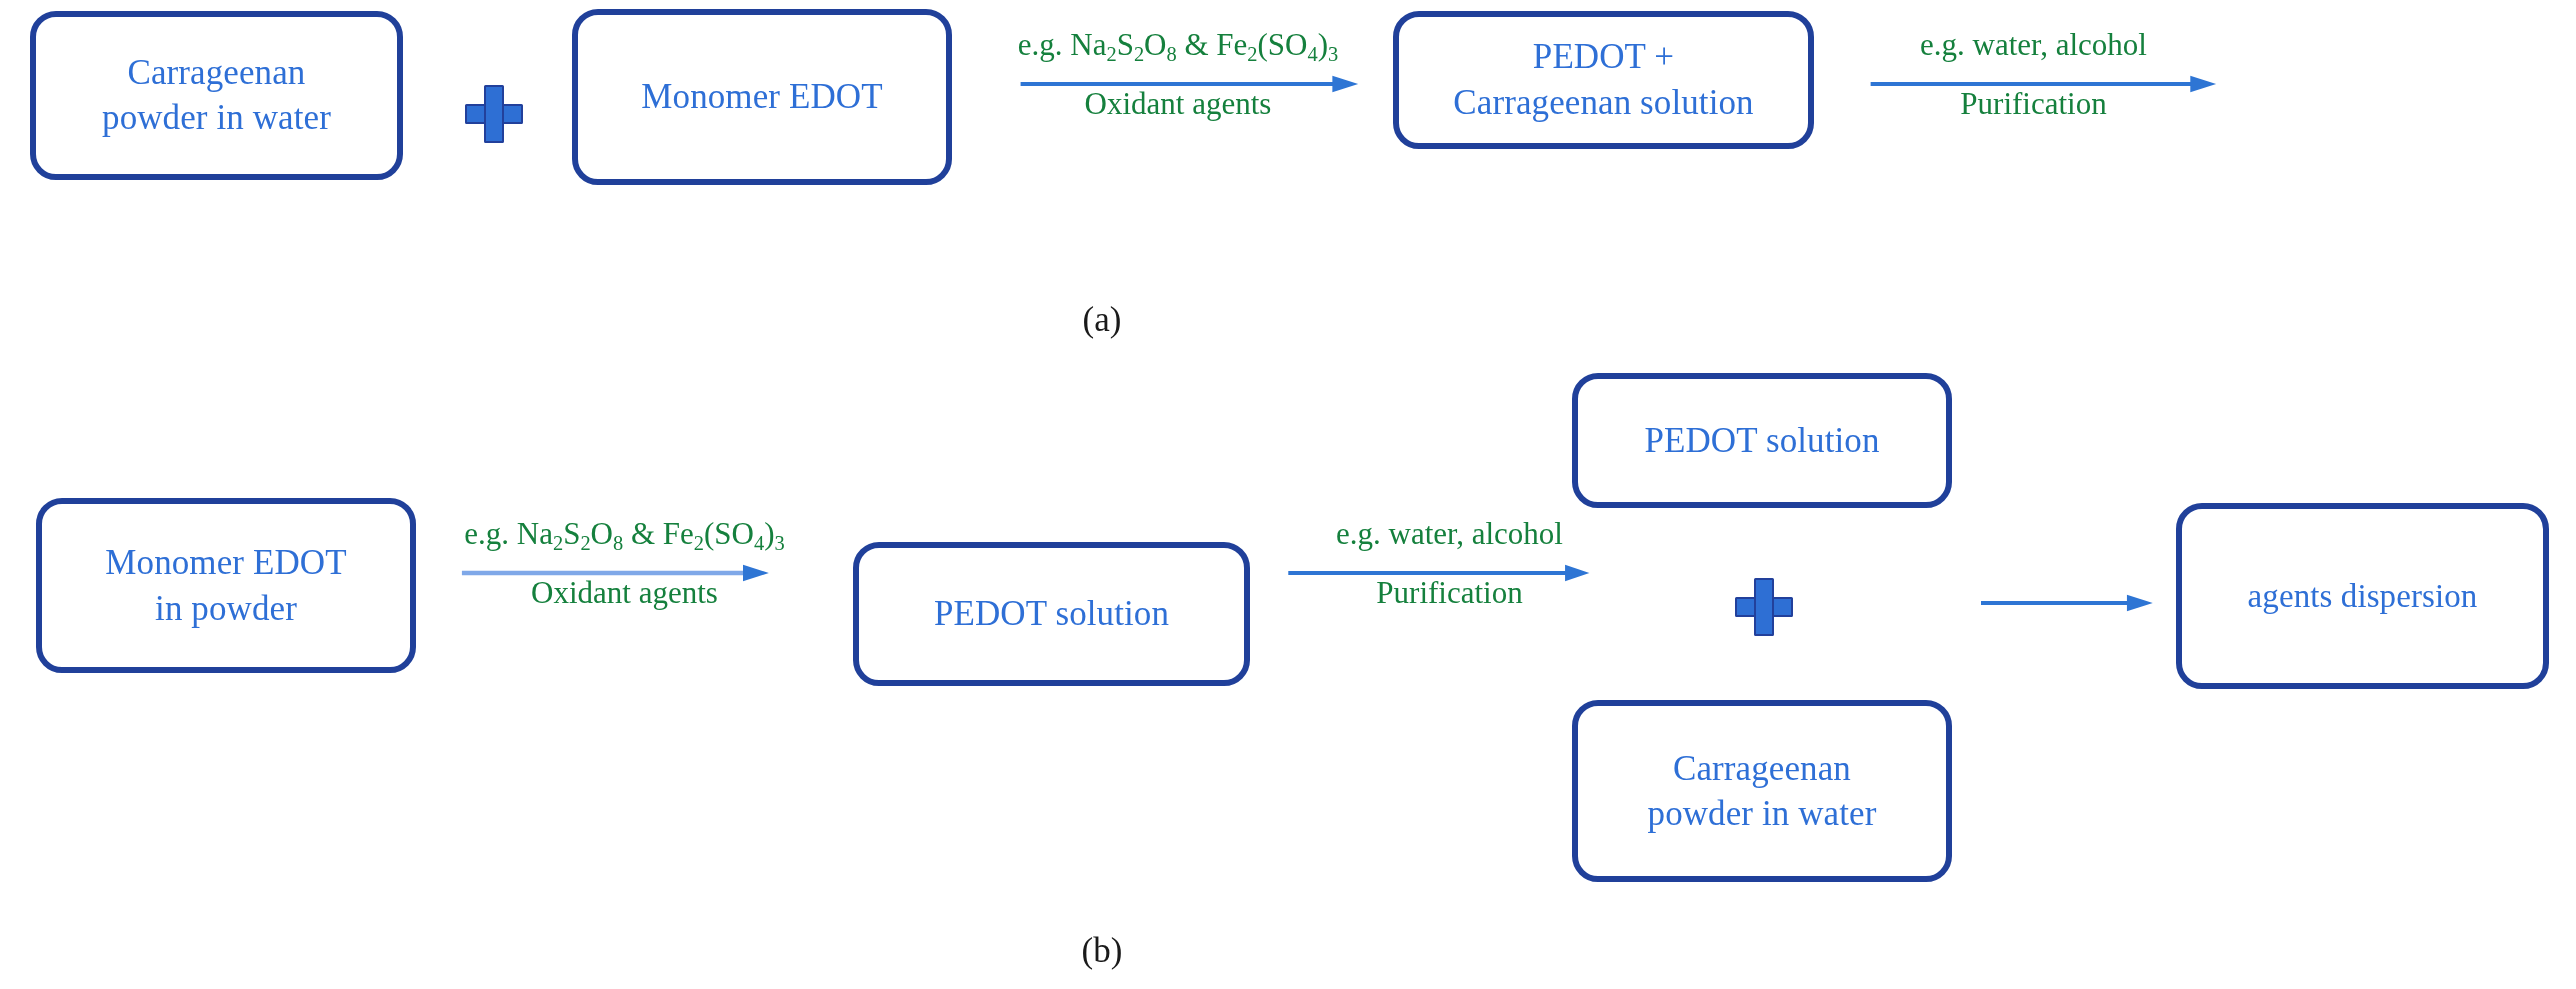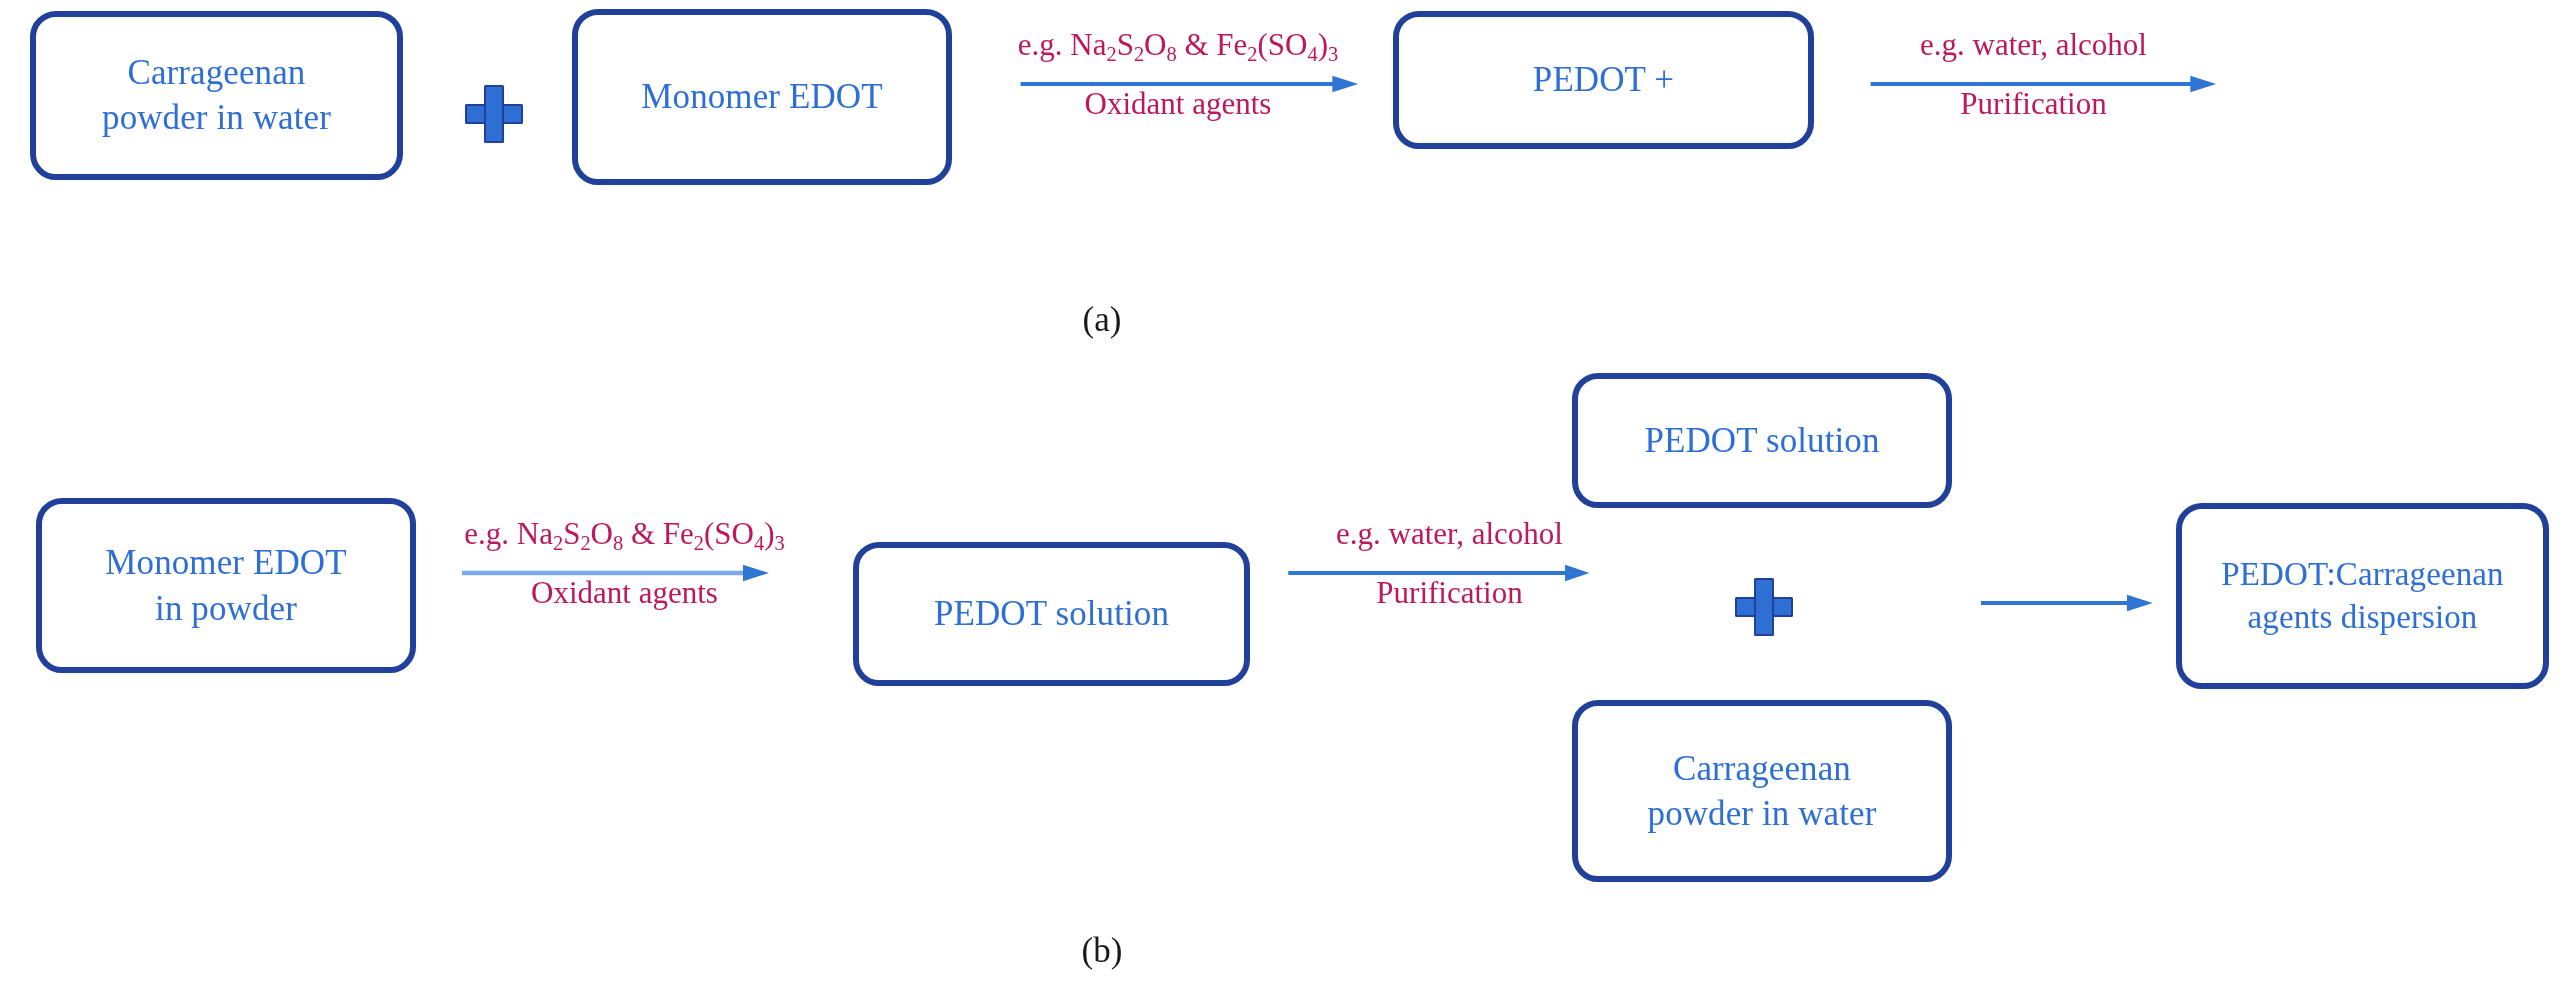--- a/index.html
+++ b/index.html
@@ -36,21 +36,21 @@
   }
   .plus .h{left:0;top:33%;width:100%;height:34%;}
   .plus .v{top:0;left:33%;height:100%;width:34%;}
   .plus .h, .plus .v{border-radius:1.5px;}
 
   
   .rxn{position:absolute;}
   .rxn .top-label,
   .rxn .bottom-label{
     position:absolute;left:0;width:100%;
-    text-align:center;color:#be185d;white-space:nowrap;
+    text-align:center;color:#15803d;white-space:nowrap;
     font-family:"Liberation Serif","DejaVu Serif",serif;
   }
   .rxn .top-label{bottom:calc(50% + 10.6px);}
   .rxn .bottom-label{top:calc(50% + 12px);}
   .rxn .shaft{
     position:absolute;top:50%;left:0;height:0;width:100%;
     transform:translateY(-50%);
   }
   .rxn svg{display:block;overflow:visible;}
   sub{font-size:0.66em;vertical-align:-0.30em;line-height:0;}
@@ -119,20 +119,21 @@
         <line x1="56" y1="13" x2="470" y2="13" stroke="#2E75D4" stroke-width="5"></line>
         <polygon points="466,2 500,13 466,24" fill="#2E75D4"></polygon>
       </svg>
     </div>
     <div class="bottom-label">Oxidant agents</div>
   </div>
 
   <div class="node" id="box-pedot-carr-a">
     <span class="txt">
       <span class="line">PEDOT +</span>
+      <span class="line">Carrageenan solution</span>
     </span>
   </div>
 
   <div class="rxn" id="rxn-purif-a">
     <div class="top-label">e.g. water, alcohol</div>
     <div class="shaft">
       <svg width="411" height="20" viewBox="0 0 540 26">
         <line x1="56" y1="13" x2="480" y2="13" stroke="#2E75D4" stroke-width="5"></line>
         <polygon points="476,2 510,13 476,24" fill="#2E75D4"></polygon>
       </svg>
@@ -199,21 +200,20 @@
 
   <div class="plain-arrow" id="arrow-final-b">
     <svg width="190" height="20" viewBox="0 0 250 26">
       <line x1="0" y1="13" x2="196" y2="13" stroke="#2E75D4" stroke-width="5"></line>
       <polygon points="192,2 226,13 192,24" fill="#2E75D4"></polygon>
     </svg>
   </div>
 
   <div class="node" id="box-final-b">
     <span class="txt">
-      <span class="line">PEDOT:Carrageenan</span>
       <span class="line">agents dispersion</span>
     </span>
   </div>
 
   <div class="caption" id="caption-b">(b)</div>
 
 </div>
 
 
 </body></html>

